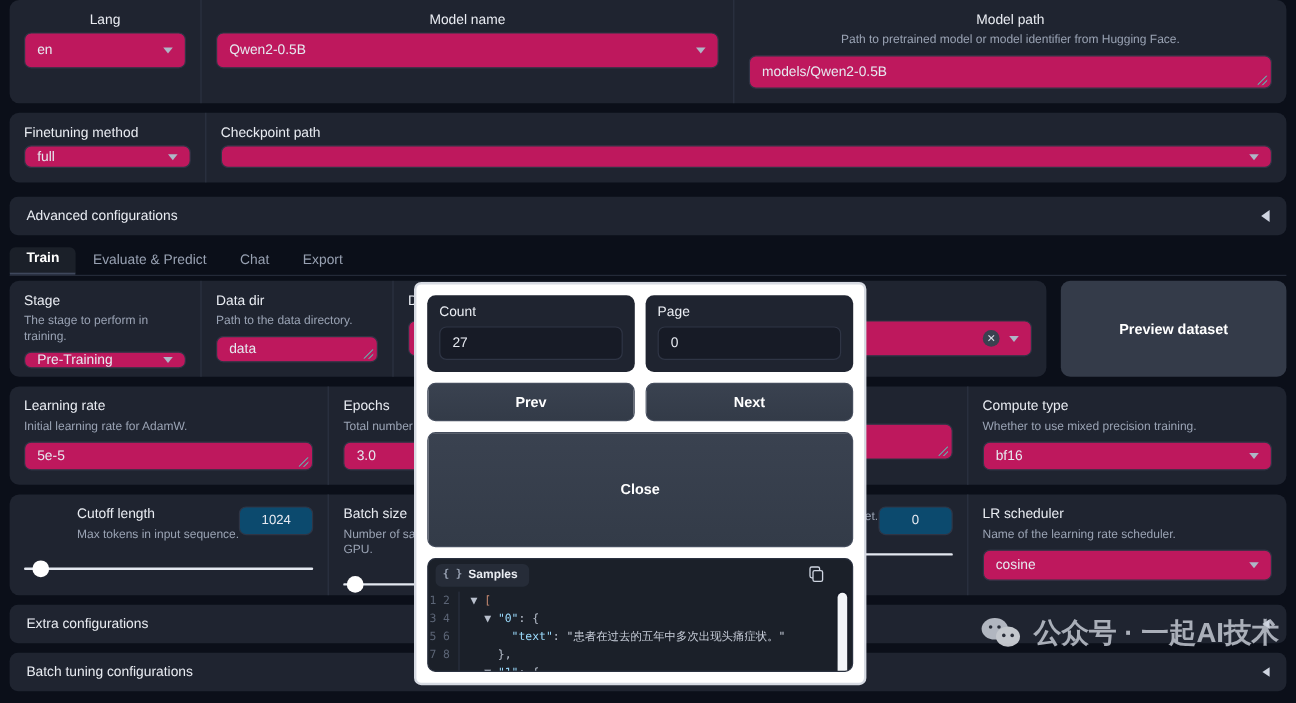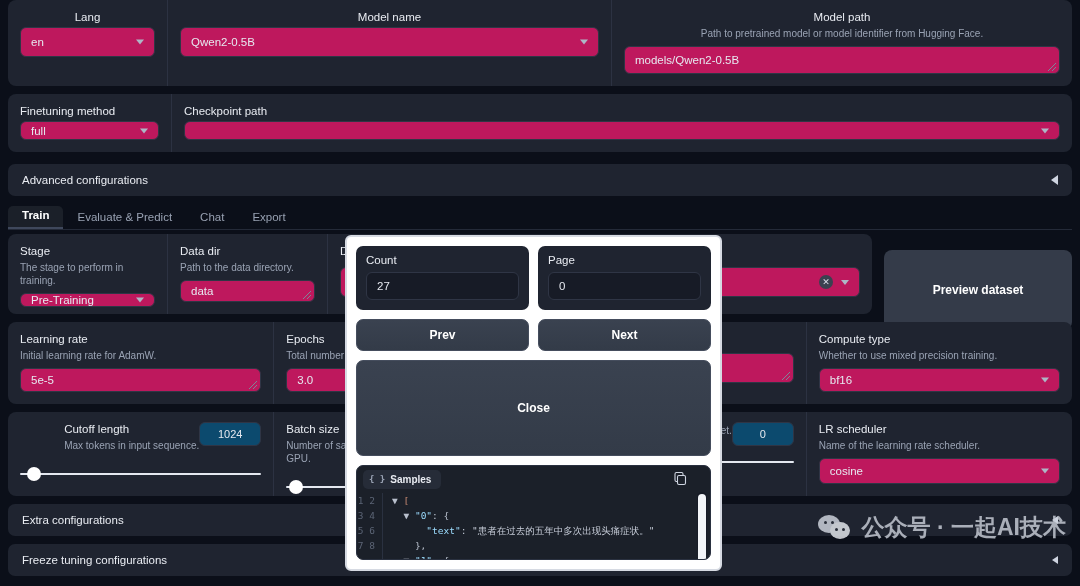--- a/index.html
+++ b/index.html
@@ -111,21 +111,21 @@
   }
 
   
   #train1 { position: absolute; left: 8px; top: 234px; width: 864px; height: 80px; }
   #train1 .col { width: 160px; }
   #train1 .col.wide { flex: 1; }
   #btn-preview {
     position: absolute; left: 884px; top: 234px; width: 188px; height: 80px;
     background: #343b49; border-radius: 8px;
     display: flex; align-items: center; justify-content: center;
-    color: #ffffff; font-size: 12px; font-weight: bold; margin-top: 16px;
+    color: #ffffff; font-size: 12px; font-weight: bold;
   }
 
   
   #train2 { position: absolute; left: 8px; top: 322px; width: 1064px; height: 82px; }
   #train2 .col { flex: 1; }
 
   
   #train3 { position: absolute; left: 8px; top: 412px; width: 1064px; height: 84px; }
   #train3 .col { flex: 1; }
   .slider-head { display: flex; align-items: flex-start; justify-content: flex-end; }
@@ -442,21 +442,21 @@
         <span class="caret"></span>
       </div>
     </div>
   </div>
 
   <div class="bottom-bar" id="extra-bar">
     <span>Extra configurations</span>
     <span class="tri-left-sm"></span>
   </div>
   <div class="bottom-bar" id="freeze-bar">
-    <span>Freeze tuning configurations</span>
+    <span>Batch tuning configurations</span>
     <span class="tri-left-sm"></span>
   </div>
 
   <div id="modal">
     <div id="modal-fields">
       <div class="m-field-wrap">
         <div class="m-lbl">Count</div>
         <div class="m-input">
           <span>27</span>
         </div>

